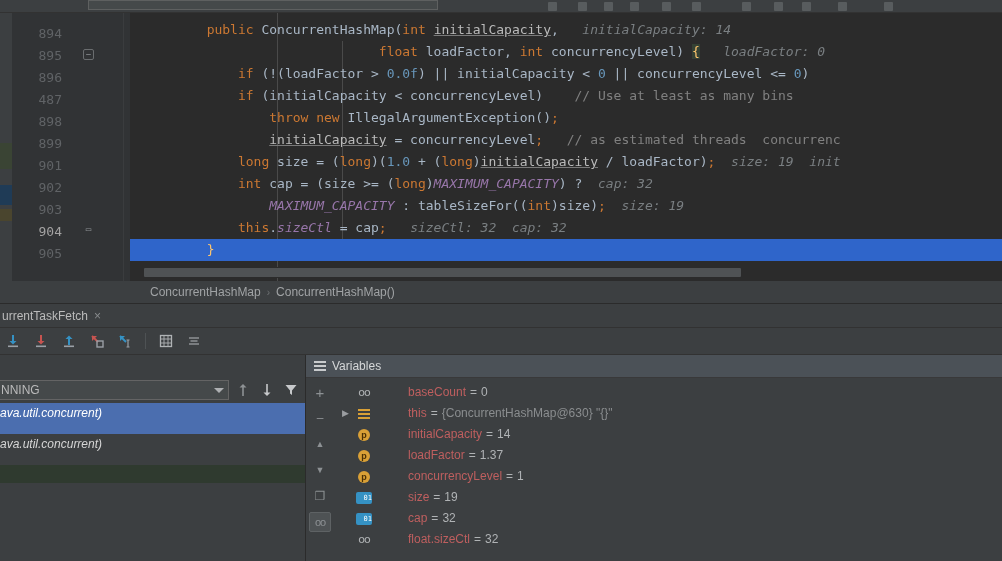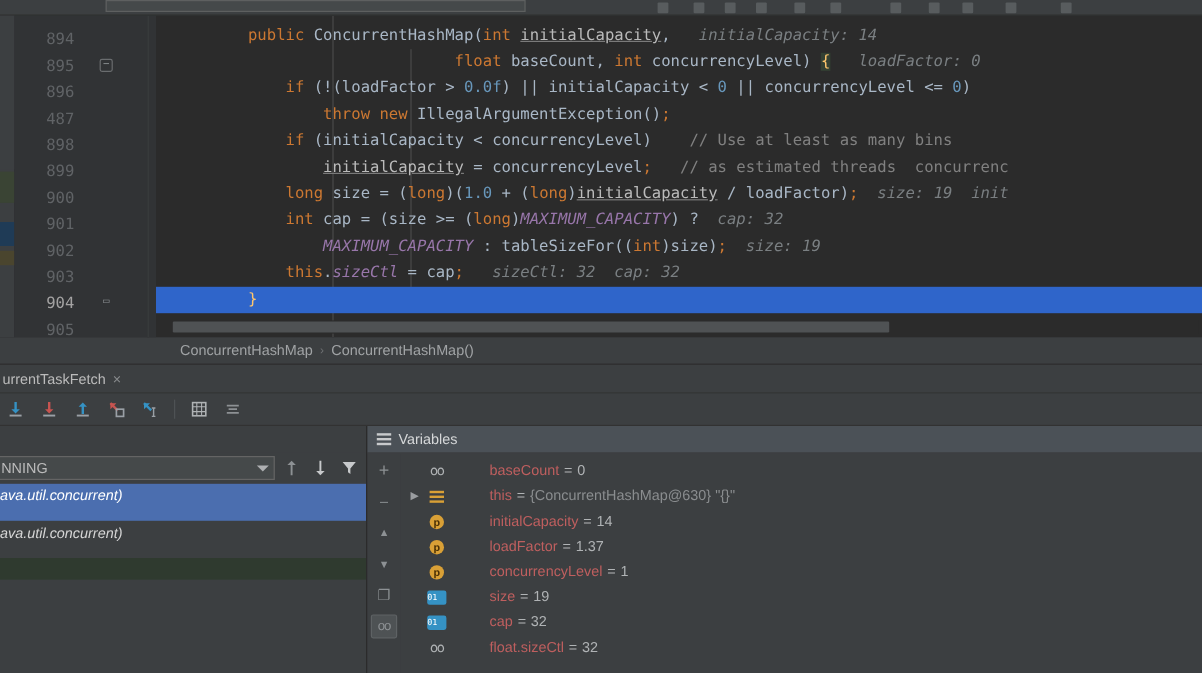--- a/index.html
+++ b/index.html
@@ -405,21 +405,21 @@
   }
   .ico-p {
     width: 12px; height: 12px; border-radius: 50%;
     background: #d9a036; color: #4a3005;
     font-size: 9px; line-height: 12px; text-align: center;
     font-weight: bold;
   }
   .ico-sq {
     width: 32px; height: 12px; border-radius: 2px;
     background: #3592c4; color: #ffffff;
-    font-size: 7px; line-height: 12px; text-align: left;
+    font-size: 7px; line-height: 12px; text-align: right;
     font-family: "DejaVu Sans Mono", monospace;
   }
   .ico-lines {
     width: 12px; height: 10px;
     display: flex; flex-direction: column; justify-content: space-between;
   }
   .ico-lines i { display: block; height: 2px; background: #d9a036; }
   .hdr-lines i { background: #c8cacc; }
 
   .svg-ic { display:block; }
@@ -454,36 +454,35 @@
     </div>
 
     <div class="gutter" id="gutter">
       <div class="gutter-rail"></div>
     <div class="ln">894</div>
         <div class="ln">895<span class="fold-marker">−</span></div>
         <div class="ln">896</div>
         <div class="ln">487</div>
         <div class="ln">898</div>
         <div class="ln">899</div>
-        <div class="ln">900</div>
         <div class="ln">901</div>
         <div class="ln">902</div>
         <div class="ln">903</div>
         <div class="ln current">904<span class="fold-marker" style="border: none;">▭</span></div>
         <div class="ln">905</div>
       </div>
 
     <div class="code" id="code-area">
       <div class="indent-guide" style="left:212px;top:28px;height:218px;"></div>
       <div class="indent-guide" style="left:147px;top:0px;height:268px;"></div>
     <div class="row"><span class="punc">        </span><span class="kw">public</span><span class="punc"> </span><span class="cls">ConcurrentHashMap</span><span class="punc">(</span><span class="kw">int</span><span class="punc"> </span><span class="under">initialCapacity</span><span class="punc">,</span><span class="punc">   </span><span class="hint">initialCapacity: 14</span></div>
-        <div class="row"><span class="punc">                              </span><span class="kw">float</span><span class="punc"> baseCount, </span><span class="kw">int</span><span class="punc"> concurrencyLevel) </span><span class="brace-hl">{</span><span class="punc">   </span><span class="hint">loadFactor: 0</span></div>
+        <div class="row"><span class="punc">                              </span><span class="kw">float</span><span class="punc"> loadFactor, </span><span class="kw">int</span><span class="punc"> concurrencyLevel) </span><span class="brace-hl">{</span><span class="punc">   </span><span class="hint">loadFactor: 0</span></div>
         <div class="row"><span class="punc">            </span><span class="kw">if</span><span class="punc"> (!(loadFactor &gt; </span><span class="num">0.0f</span><span class="punc">) || initialCapacity &lt; </span><span class="num">0</span><span class="punc"> || concurrencyLevel &lt;= </span><span class="num">0</span><span class="punc">)</span></div>
+        <div class="row"><span class="punc">            </span><span class="kw">if</span><span class="punc"> (initialCapacity &lt; concurrencyLevel)</span><span class="punc">    </span><span class="cmt">// Use at least as many bins</span></div>
         <div class="row"><span class="punc">                </span><span class="kw">throw</span><span class="punc"> </span><span class="kw">new</span><span class="punc"> IllegalArgumentException()</span><span class="semi">;</span></div>
-        <div class="row"><span class="punc">            </span><span class="kw">if</span><span class="punc"> (initialCapacity &lt; concurrencyLevel)</span><span class="punc">    </span><span class="cmt">// Use at least as many bins</span></div>
         <div class="row"><span class="punc">                </span><span class="under">initialCapacity</span><span class="punc"> = concurrencyLevel</span><span class="semi">;</span><span class="punc">   </span><span class="cmt">// as estimated threads  concurrenc</span></div>
         <div class="row"><span class="punc">            </span><span class="kw">long</span><span class="punc"> size = (</span><span class="kw">long</span><span class="punc">)(</span><span class="num">1.0</span><span class="punc"> + (</span><span class="kw">long</span><span class="punc">)</span><span class="under">initialCapacity</span><span class="punc"> / loadFactor)</span><span class="semi">;</span><span class="punc">  </span><span class="hint">size: 19  init</span></div>
         <div class="row"><span class="punc">            </span><span class="kw">int</span><span class="punc"> cap = (size &gt;= (</span><span class="kw">long</span><span class="punc">)</span><span class="fld">MAXIMUM_CAPACITY</span><span class="punc">) ?</span><span class="punc">  </span><span class="hint">cap: 32</span></div>
         <div class="row"><span class="punc">                </span><span class="fld">MAXIMUM_CAPACITY</span><span class="punc"> : tableSizeFor((</span><span class="kw">int</span><span class="punc">)size)</span><span class="semi">;</span><span class="punc">  </span><span class="hint">size: 19</span></div>
         <div class="row"><span class="punc">            </span><span class="kw">this</span><span class="punc">.</span><span class="fld">sizeCtl</span><span class="punc"> = cap</span><span class="semi">;</span><span class="punc">   </span><span class="hint">sizeCtl: 32  cap: 32</span></div>
         <div class="row hl"><span class="punc">        </span><span class="yellowbrace">}</span></div>
         <div class="row"></div>
       </div>
 
     <div class="h-scroll">

